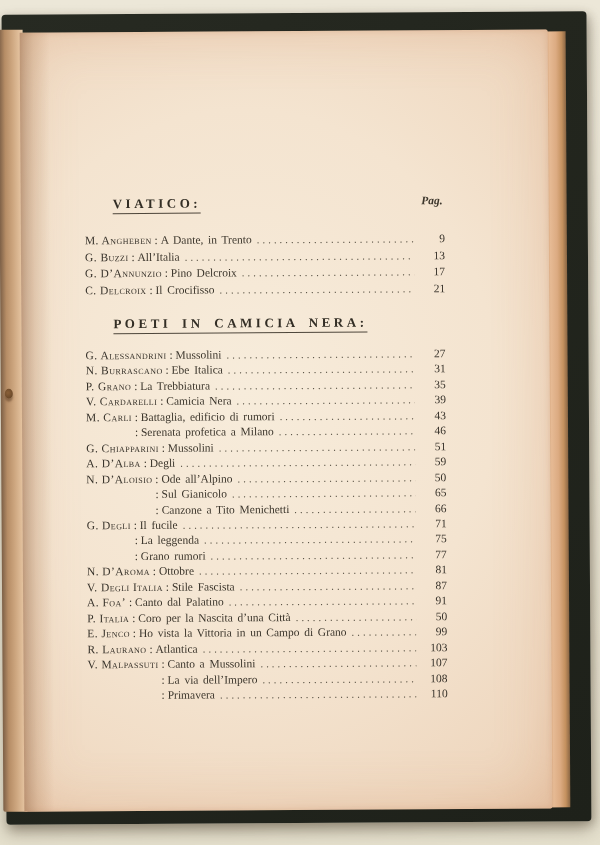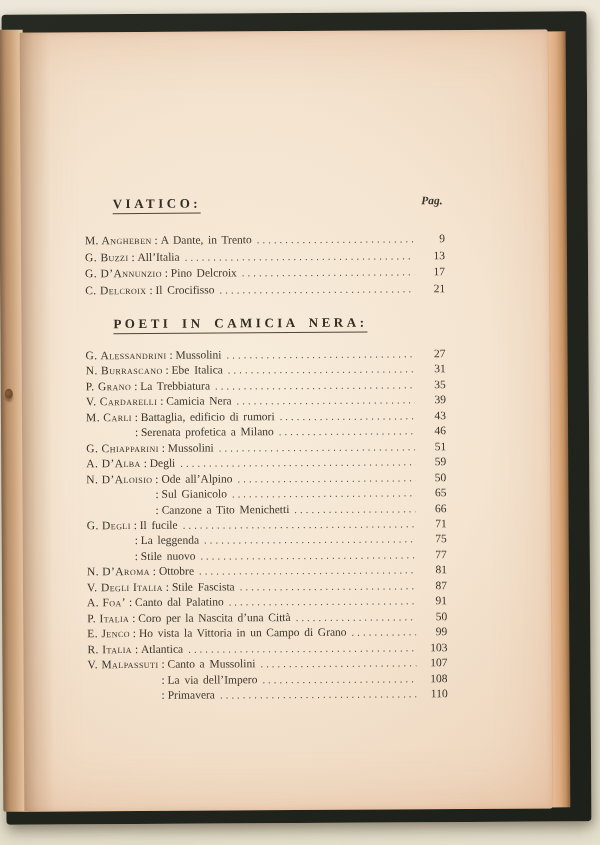--- a/index.html
+++ b/index.html
@@ -203,21 +203,21 @@
           <div class="row">
             <span class="nm hid">G. Danzi</span>
             <span class="co"> : </span>
             <span class="ti">La leggenda</span>
             <span class="dots">......................................................................</span>
             <span class="pg">75</span>
           </div>
           <div class="row">
             <span class="nm hid">G. Danzi</span>
             <span class="co"> : </span>
-            <span class="ti">Stile nuovo</span>
+            <span class="ti">Grano rumori</span>
             <span class="dots">......................................................................</span>
             <span class="pg">77</span>
           </div>
           <div class="row">
             <span class="nm">N. D’Aroma</span>
             <span class="co"> : </span>
             <span class="ti">Ottobre</span>
             <span class="dots">......................................................................</span>
             <span class="pg">81</span>
           </div>
@@ -243,21 +243,21 @@
             <span class="pg">50</span>
           </div>
           <div class="row">
             <span class="nm">E. Jenco</span>
             <span class="co"> : </span>
             <span class="ti">Ho vista la Vittoria in un Campo di Grano</span>
             <span class="dots">......................................................................</span>
             <span class="pg">99</span>
           </div>
           <div class="row">
-            <span class="nm">R. Italia</span>
+            <span class="nm">R. Laurano</span>
             <span class="co"> : </span>
             <span class="ti">Atlantica</span>
             <span class="dots">......................................................................</span>
             <span class="pg">103</span>
           </div>
           <div class="row">
             <span class="nm">V. Malpassuti</span>
             <span class="co"> : </span>
             <span class="ti">Canto a Mussolini</span>
             <span class="dots">......................................................................</span>

